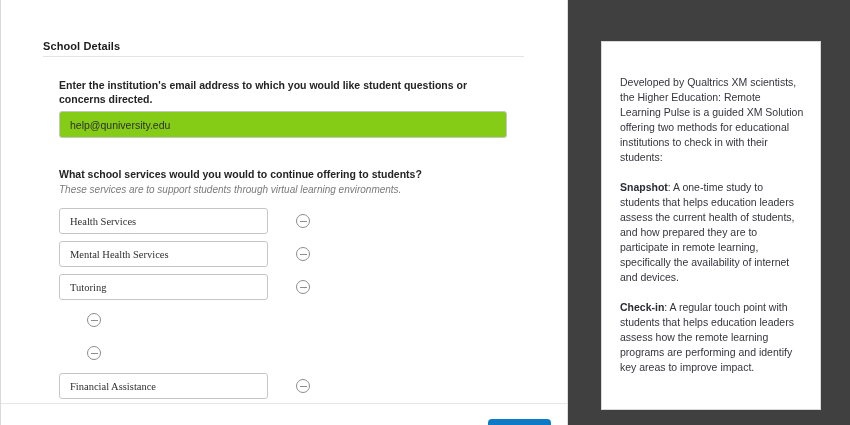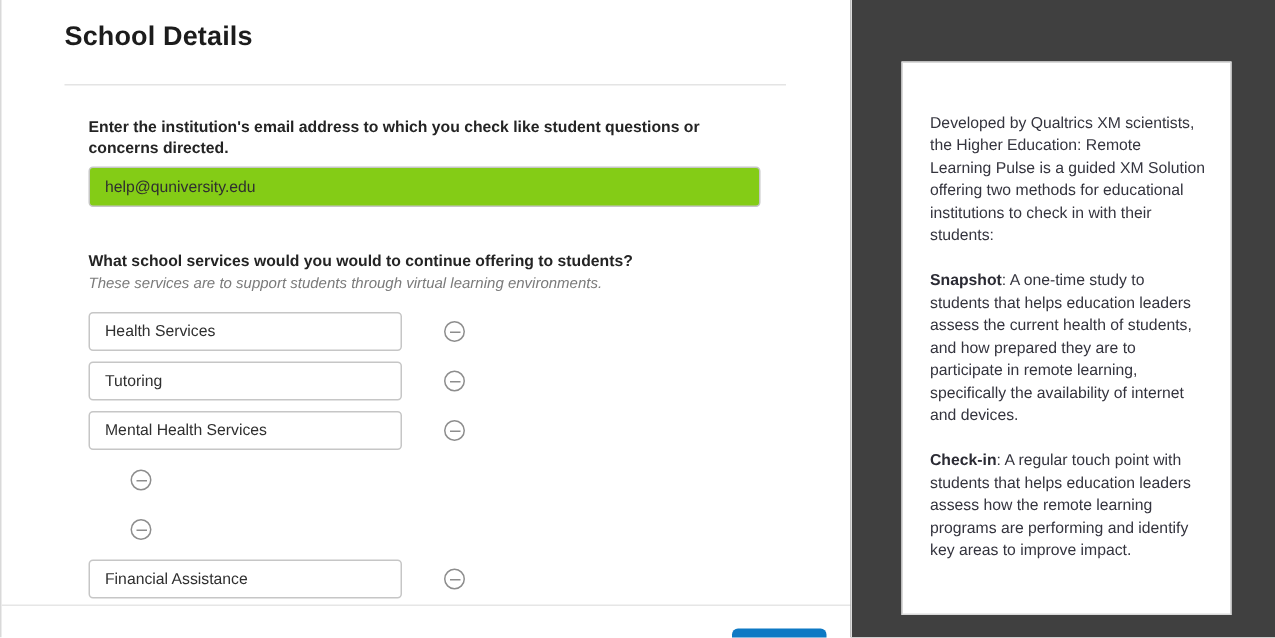--- a/index.html
+++ b/index.html
@@ -11,22 +11,22 @@
   }
   .stage { position: relative; width: 850px; height: 425px; }
 
   
   .main-panel {
     position: absolute; left: 0; top: 0; width: 567px; height: 425px;
     background: #ffffff;
     border-left: 1px solid #d9d9d9;
   }
   .page-title {
-    position: absolute; left: 42px; top: 14px;
-    font-size: 18px; font-weight: bold; color: #1c1c1c;
+    position: absolute; left: 42px; top: 40px;
+    font-size: 11px; font-weight: bold; color: #1c1c1c;
     letter-spacing: 0.1px;
   }
   .title-divider {
     position: absolute; left: 42px; top: 56px;
     width: 481px; height: 1px; background: #e4e4e4;
   }
   .question-label {
     position: absolute; left: 58px;
     font-size: 10.5px; font-weight: bold; color: #242424;
     line-height: 14px;
@@ -46,21 +46,21 @@
     font-size: 10px; color: #7a7a7a; font-style: italic;
   }
   .services-list { position: absolute; left: 58px; top: 208px; }
   .service-row {
     display: flex; align-items: center; margin-bottom: 7px; height: 26px;
   }
   .service-input {
     width: 209px; height: 26px;
     border: 1px solid #c6c6c6; border-radius: 3px;
     padding: 0 10px; font-size: 10.5px; color: #2f2f2f;
-    font-family: Liberation Sans, sans-serif;
+    font-family: Liberation Serif, serif;
     background: #ffffff; outline: none;
   }
   .remove-btn {
     margin-left: 27px;
     width: 16px; height: 16px;
     background: transparent; border: none; cursor: pointer;
     display: inline-flex; align-items: center; justify-content: center;
     padding: 0;
   }
   .minus-icon {
@@ -106,41 +106,41 @@
 </head>
 <body>
 
 <div class="stage">
 
   <div class="main-panel">
 
     <h1 class="page-title">School Details</h1>
     <div class="title-divider"></div>
 
-    <div class="question-label q-email">Enter the institution's email address to which you check like student questions or concerns directed.</div>
+    <div class="question-label q-email">Enter the institution's email address to which you would like student questions or concerns directed.</div>
     <input class="email-input" type="text" value="help@quniversity.edu" style="">
 
     <div class="question-label q-services">What school services would you would to continue offering to students?</div>
     <div class="question-subtitle">These services are to support students through virtual learning environments.</div>
 
     <div class="services-list">
       <div class="service-row">
         <input class="service-input" type="text" value="Health Services" style="">
         <button class="remove-btn">
             <span class="minus-icon"></span>
           </button>
       </div>
       <div class="service-row">
-        <input class="service-input" type="text" value="Tutoring" style="">
+        <input class="service-input" type="text" value="Mental Health Services" style="">
         <button class="remove-btn">
             <span class="minus-icon"></span>
           </button>
       </div>
       <div class="service-row">
-        <input class="service-input" type="text" value="Mental Health Services" style="">
+        <input class="service-input" type="text" value="Tutoring" style="">
         <button class="remove-btn">
             <span class="minus-icon"></span>
           </button>
       </div>
       <div class="service-row">
         <button class="remove-btn">
             <span class="minus-icon"></span>
           </button>
       </div>
       <div class="service-row">

